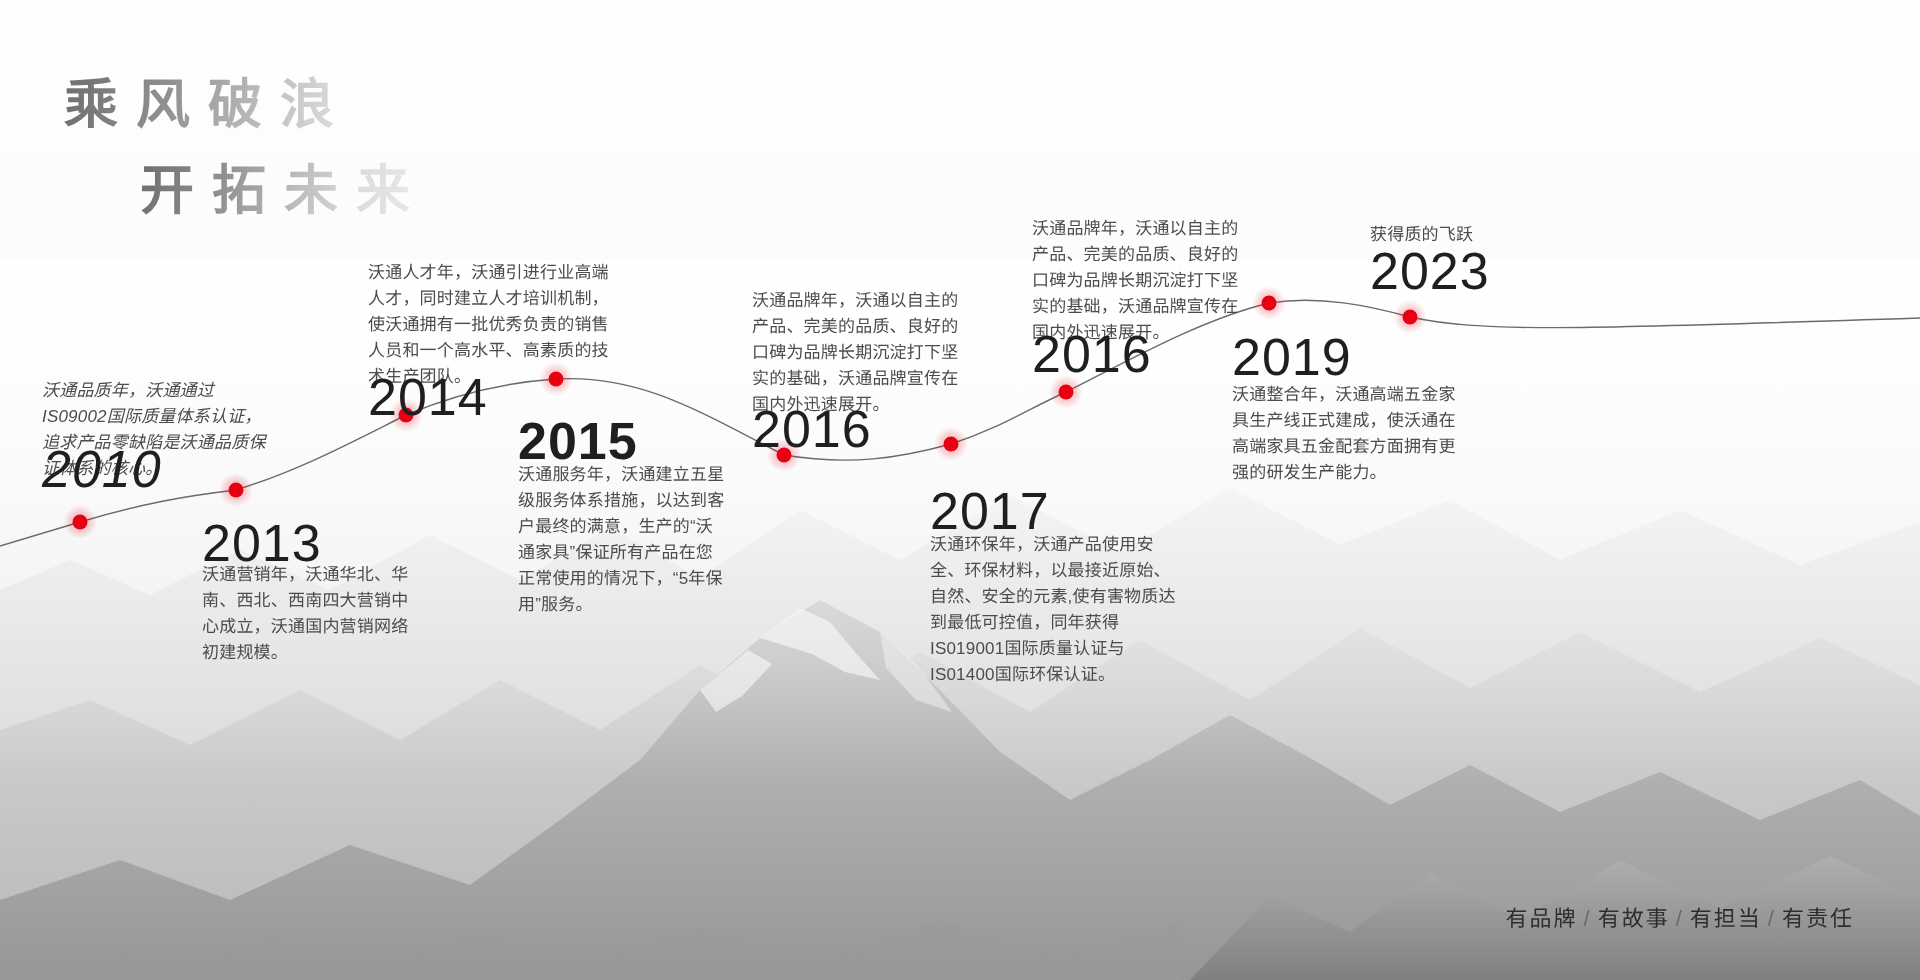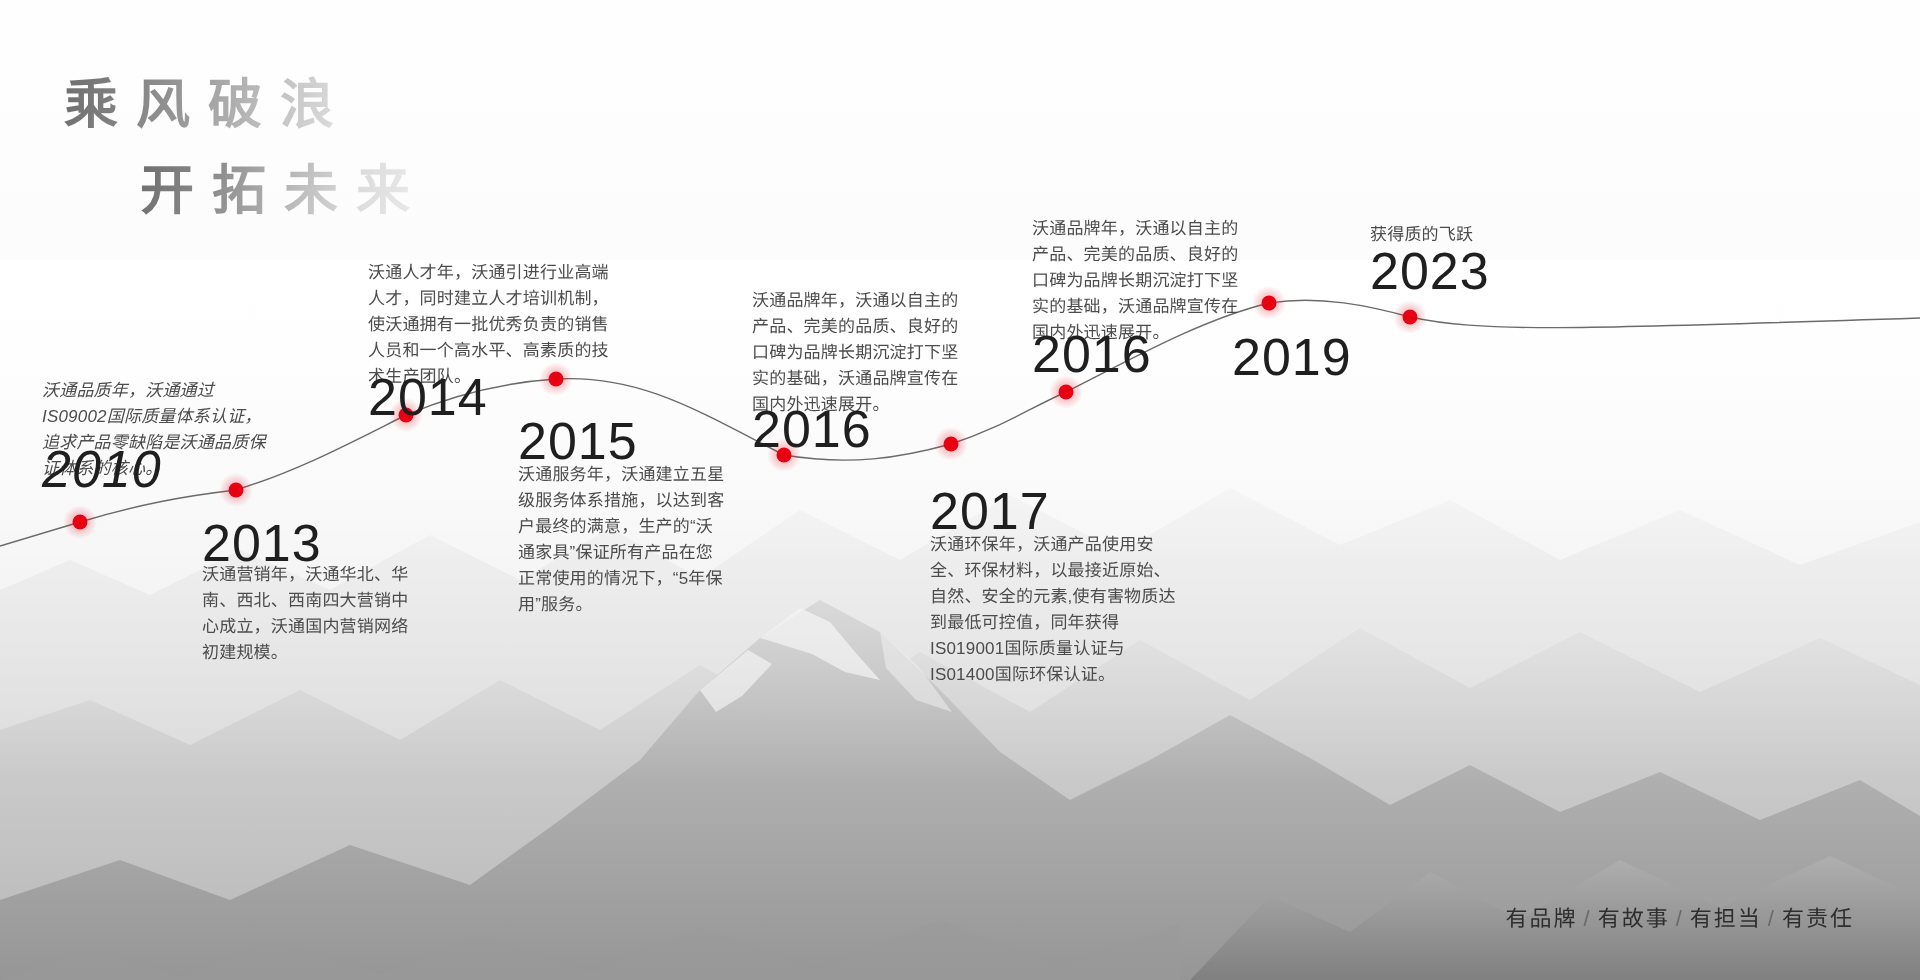--- a/index.html
+++ b/index.html
@@ -195,37 +195,38 @@
       </div>
       <div class="tl-item align-left" style="left: 202px; top: 520px; width: 210px;">
         <div class="tl-year" style="margin-bottom: -4px;">2013</div>
         <div class="tl-desc">沃通营销年，沃通华北、华南、西北、西南四大营销中心成立，沃通国内营销网络初建规模。</div>
       </div>
       <div class="tl-item align-left" style="left: 368px; top: 260px; width: 256px;">
         <div class="tl-desc" style="margin-bottom: -16px;">沃通人才年，沃通引进行业高端人才，同时建立人才培训机制，使沃通拥有一批优秀负责的销售人员和一个高水平、高素质的技术生产团队。</div>
         <div class="tl-year">2014</div>
       </div>
       <div class="tl-item align-left" style="left: 518px; top: 418px; width: 212px;">
-        <div class="tl-year" style="margin-bottom: -2px;">2015</div>
+        <div class="tl-year" style="margin-bottom: -2px; font-weight: bold;">2015</div>
         <div class="tl-desc">沃通服务年，沃通建立五星级服务体系措施，以达到客户最终的满意，生产的“沃通家具”保证所有产品在您正常使用的情况下，“5年保用”服务。</div>
       </div>
       <div class="tl-item align-left" style="left: 752px; top: 288px; width: 214px;">
         <div class="tl-desc" style="margin-bottom: -12px;">沃通品牌年，沃通以自主的产品、完美的品质、良好的口碑为品牌长期沉淀打下坚实的基础，沃通品牌宣传在国内外迅速展开。</div>
         <div class="tl-year">2016</div>
       </div>
       <div class="tl-item align-left" style="left: 930px; top: 488px; width: 248px;">
         <div class="tl-year" style="margin-bottom: -2px;">2017</div>
         <div class="tl-desc">沃通环保年，沃通产品使用安全、环保材料，以最接近原始、自然、安全的元素,使有害物质达到最低可控值，同年获得IS019001国际质量认证与IS01400国际环保认证。</div>
       </div>
       <div class="tl-item align-left" style="left: 1032px; top: 216px; width: 216px;">
         <div class="tl-desc" style="margin-bottom: -15px;">沃通品牌年，沃通以自主的产品、完美的品质、良好的口碑为品牌长期沉淀打下坚实的基础，沃通品牌宣传在国内外迅速展开。</div>
         <div class="tl-year">2016</div>
       </div>
       <div class="tl-item align-left" style="left: 1232px; top: 334px; width: 240px;">
         <div class="tl-year" style="margin-bottom: 2px;">2019</div>
+        <div class="tl-desc">沃通整合年，沃通高端五金家具生产线正式建成，使沃通在高端家具五金配套方面拥有更强的研发生产能力。</div>
       </div>
       <div class="tl-item align-left" style="left: 1370px; top: 222px; width: 160px;">
         <div class="tl-desc" style="margin-bottom: 0px;">获得质的飞跃</div>
         <div class="tl-year">2023</div>
       </div>
     </div>
 
   <div id="footer-tagline"><span>有品牌</span><span class="sep">/</span><span>有故事</span><span class="sep">/</span><span>有担当</span><span class="sep">/</span><span>有责任</span></div>
 
 </div>

